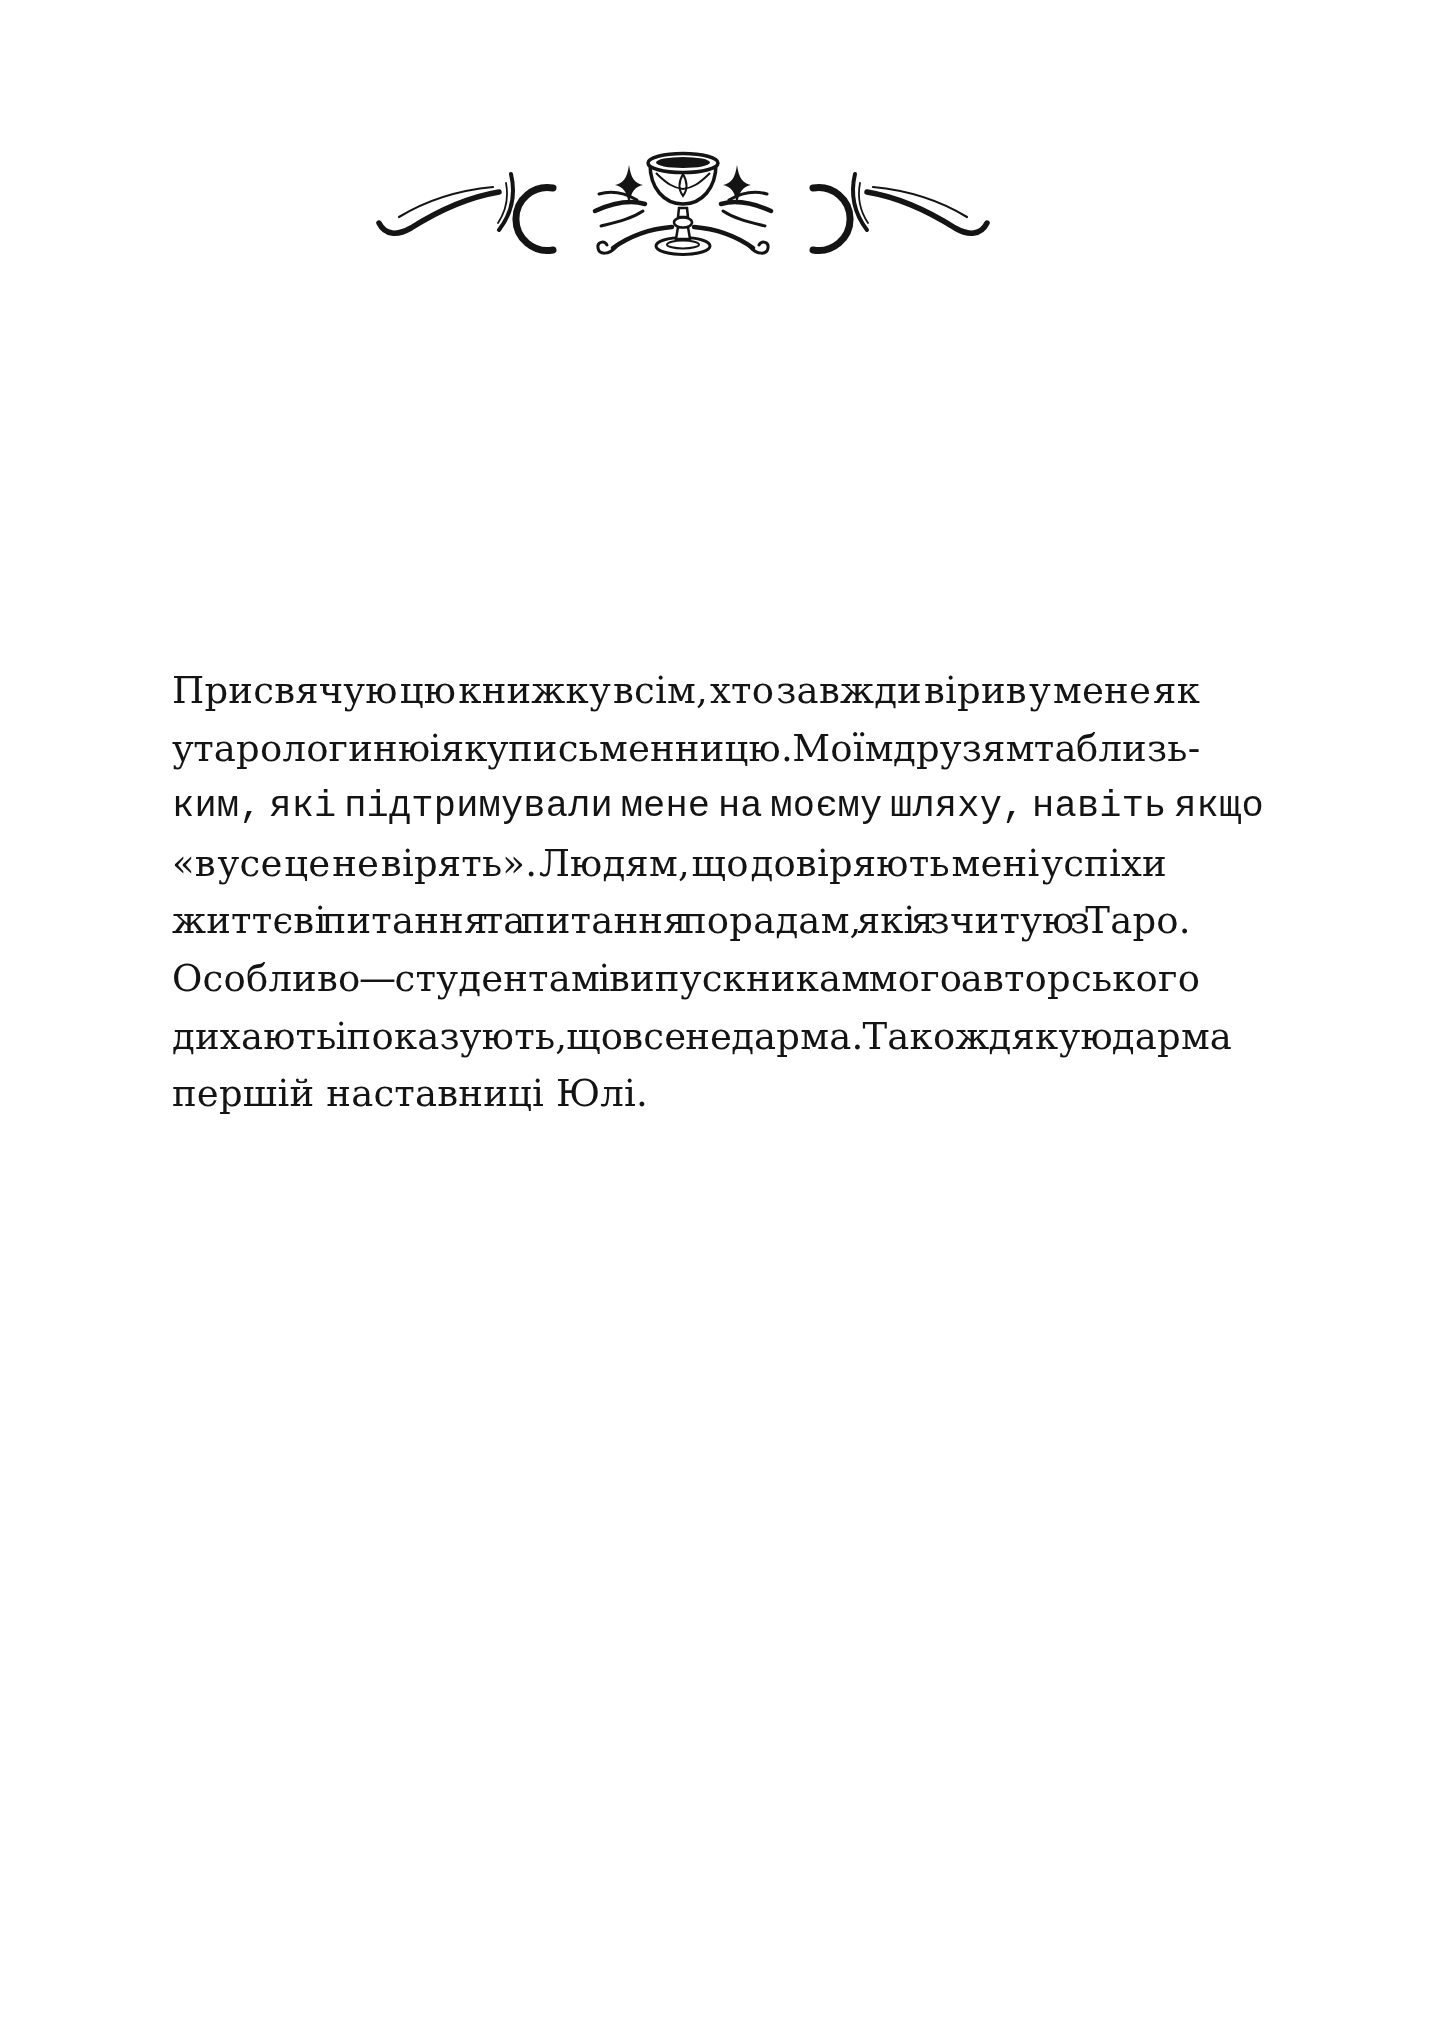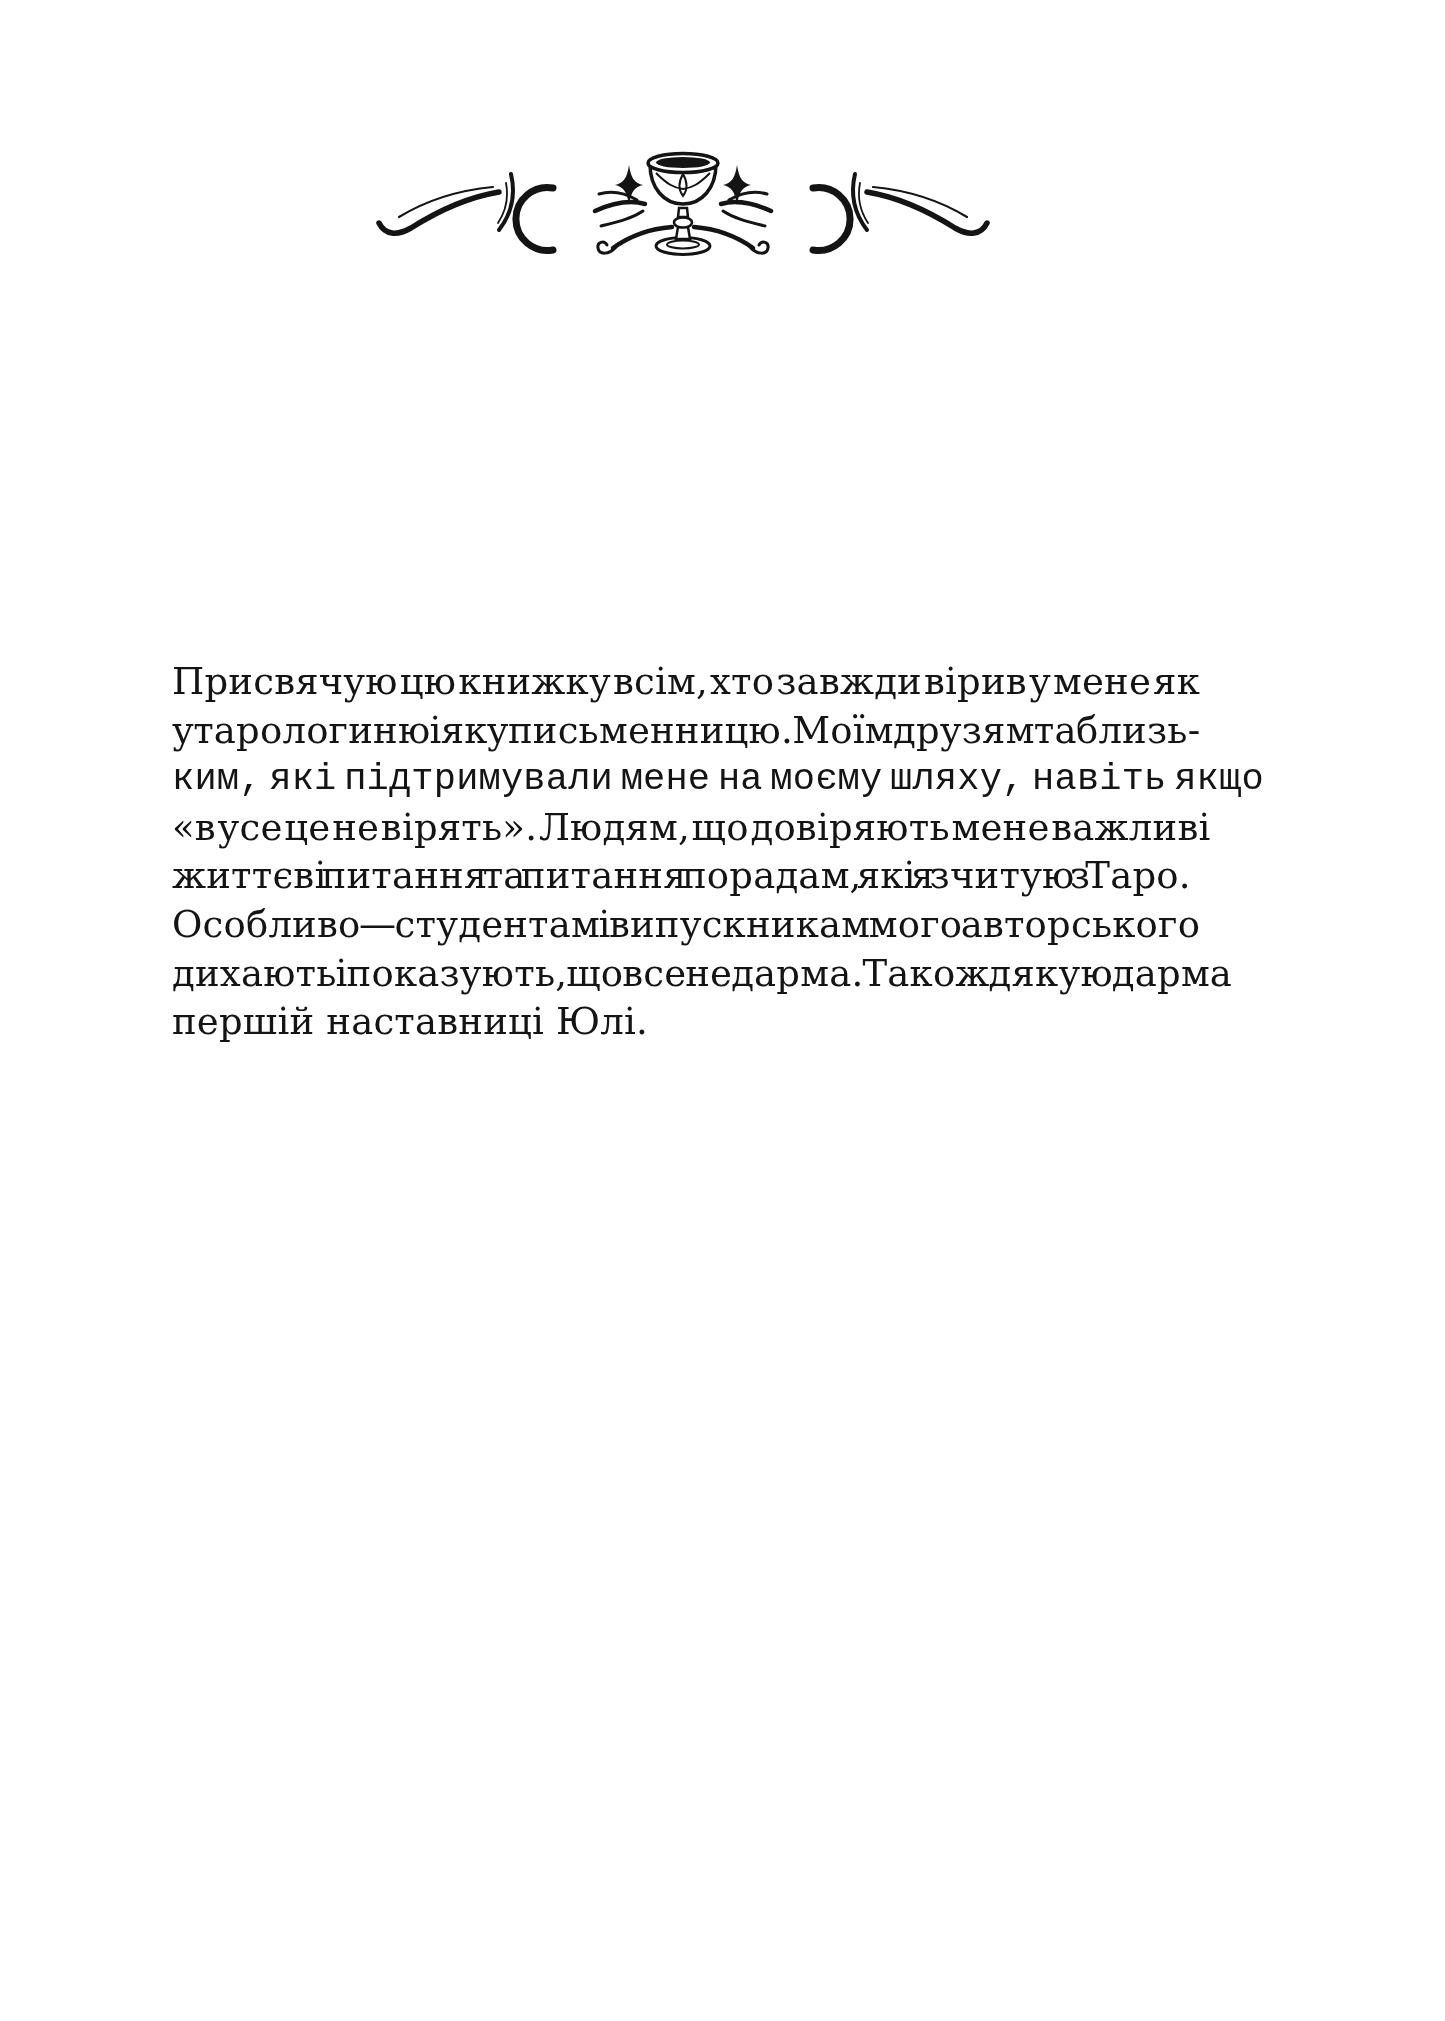--- a/index.html
+++ b/index.html
@@ -38,20 +38,21 @@
     top: 658px;
     width: 1028px;
     font-size: 37px;
     line-height: 48.6px;
     color: #141414;
     letter-spacing: 0.2px;
   }
   .dedication .line {
     display: block;
     white-space: nowrap;
+    margin-top: 9px;
   }
 </style>
 </head>
 <body>
 
 <div class="page">
 
   <div class="ornament">
     <svg viewBox="0 0 620 112" xmlns="http://www.w3.org/2000/svg">
       <g id="orn-half" fill="none" stroke="currentColor" stroke-linecap="round">
@@ -89,20 +90,20 @@
         <ellipse cx="310" cy="16" rx="35" ry="9.5" stroke-width="3.5"></ellipse>
         <ellipse cx="310" cy="15.5" rx="27" ry="5.5" fill="currentColor" stroke="none"></ellipse>
       </g>
     </svg>
   </div>
 
   <div class="dedication">
     <span class="line" style="word-spacing: -9.88889px;">Присвячую цю книжку всім, хто завжди вірив у мене як</span>
     <span class="line" style="word-spacing: -12.7778px;">у тарологиню і як у письменницю. Моїм друзям та близь-</span>
     <span class="line" style="word-spacing: -14.75px; font-family: Liberation Mono, monospace;">ким, які підтримували мене на моєму шляху, навіть якщо</span>
-    <span class="line" style="word-spacing: -10.2222px;">«в усе це не вірять». Людям, що довіряють мене важливі</span>
+    <span class="line" style="word-spacing: -10.2222px;">«в усе це не вірять». Людям, що довіряють мені успіхи</span>
     <span class="line" style="word-spacing: -16.7778px;">життєві питання та питання порадам, які я зчитую з Таро.</span>
     <span class="line" style="word-spacing: -13.5px; text-align: center;">Особливо — студентам і випускникам мого авторського</span>
     <span class="line" style="word-spacing: -13px;">дихають і показують, що все не дарма. Також дякую дарма</span>
     <span class="line">першій наставниці Юлі.</span>
   </div>
 
 </div>
 
 </body></html>

